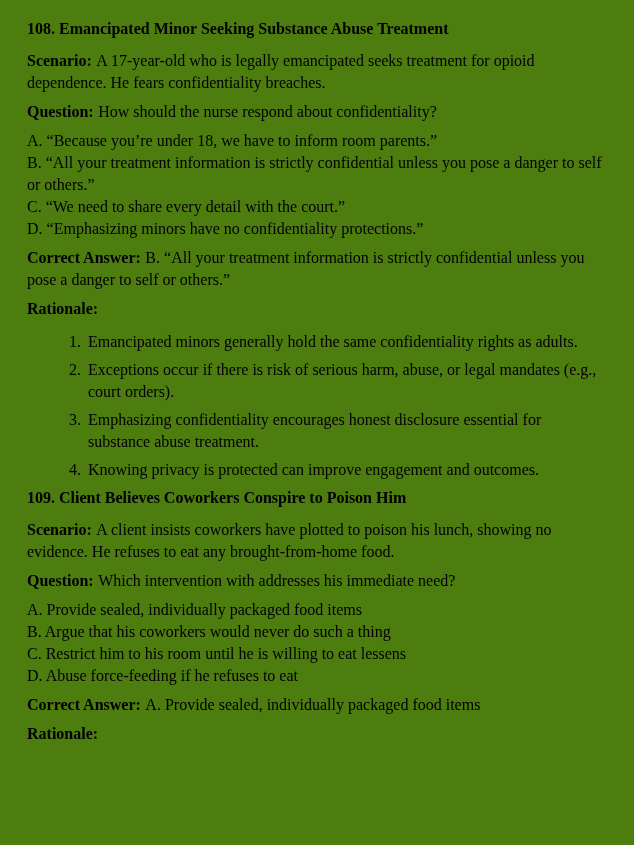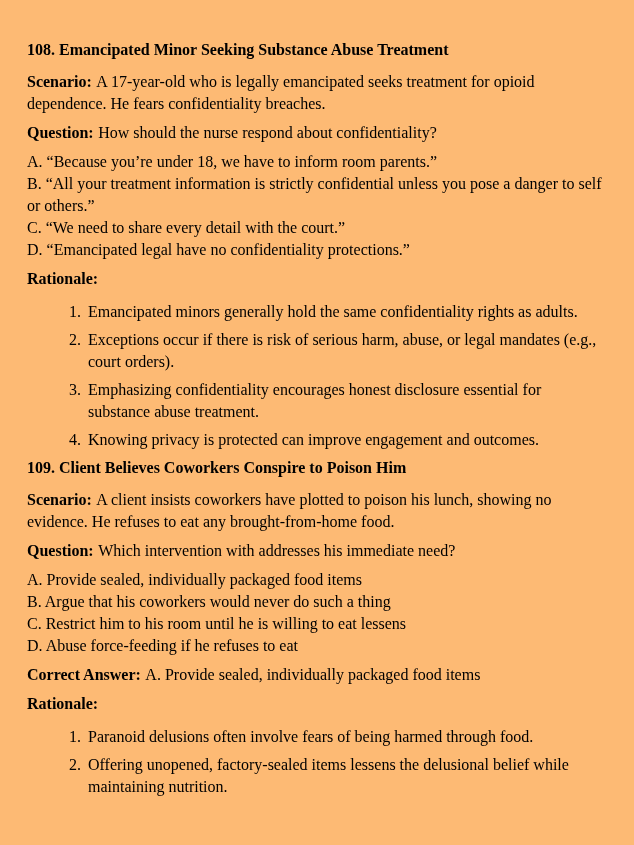--- a/index.html
+++ b/index.html
@@ -5,22 +5,22 @@
   html, body {
     margin: 0;
     padding: 0;
     background: #ffffff;
   }
   .page {
     position: relative;
     width: 634px;
     height: 845px;
     box-sizing: border-box;
-    padding: 39px 27px 0 27px;
-    background: #fdba74;
+    padding: 18px 27px 0 27px;
+    background: #4d7c0f;
     color: #000000;
     font-family: "Liberation Serif", "DejaVu Serif", serif;
     font-size: 16px;
     line-height: 22px;
     overflow: hidden;
   }
   .q-title {
     font-size: 16px;
     line-height: 22px;
     font-weight: bold;
@@ -53,22 +53,23 @@
 
 <main class="page">
   <section class="question-block">
     <h2 class="q-title">108. Emancipated Minor Seeking Substance Abuse Treatment</h2>
     <p class="para"><strong>Scenario:</strong><span>A 17-year-old who is legally emancipated seeks treatment for opioid dependence. He fears confidentiality breaches.</span></p>
     <p class="para"><strong>Question:</strong><span>How should the nurse respond about confidentiality?</span></p>
     <div class="options">
         <div class="option-line">A. “Because you’re under 18, we have to inform room parents.”</div>
         <div class="option-line">B. “All your treatment information is strictly confidential unless you pose a danger to self or others.”</div>
         <div class="option-line">C. “We need to share every detail with the court.”</div>
-        <div class="option-line">D. “Emancipated legal have no confidentiality protections.”</div>
+        <div class="option-line">D. “Emphasizing minors have no confidentiality protections.”</div>
       </div>
+    <p class="para"><strong>Correct Answer:</strong><span>B. “All your treatment information is strictly confidential unless you pose a danger to self or others.”</span></p>
     <p class="para"><strong>Rationale:</strong></p>
     <ol class="rationale-list">
         <li>Emancipated minors generally hold the same confidentiality rights as adults.</li>
         <li>Exceptions occur if there is risk of serious harm, abuse, or legal mandates (e.g., court orders).</li>
         <li>Emphasizing confidentiality encourages honest disclosure essential for substance abuse treatment.</li>
         <li>Knowing privacy is protected can improve engagement and outcomes.</li>
       </ol>
   </section>
 
   <section class="question-block">
@@ -76,18 +77,14 @@
     <p class="para"><strong>Scenario:</strong><span>A client insists coworkers have plotted to poison his lunch, showing no evidence. He refuses to eat any brought-from-home food.</span></p>
     <p class="para"><strong>Question:</strong><span>Which intervention with addresses his immediate need?</span></p>
     <div class="options">
         <div class="option-line">A. Provide sealed, individually packaged food items</div>
         <div class="option-line">B. Argue that his coworkers would never do such a thing</div>
         <div class="option-line">C. Restrict him to his room until he is willing to eat lessens</div>
         <div class="option-line">D. Abuse force-feeding if he refuses to eat</div>
       </div>
     <p class="para"><strong>Correct Answer:</strong><span>A. Provide sealed, individually packaged food items</span></p>
     <p class="para"><strong>Rationale:</strong></p>
-    <ol class="rationale-list">
-        <li>Paranoid delusions often involve fears of being harmed through food.</li>
-        <li>Offering unopened, factory-sealed items lessens the delusional belief while maintaining nutrition.</li>
-      </ol>
   </section>
 </main>
 
 </body></html>

